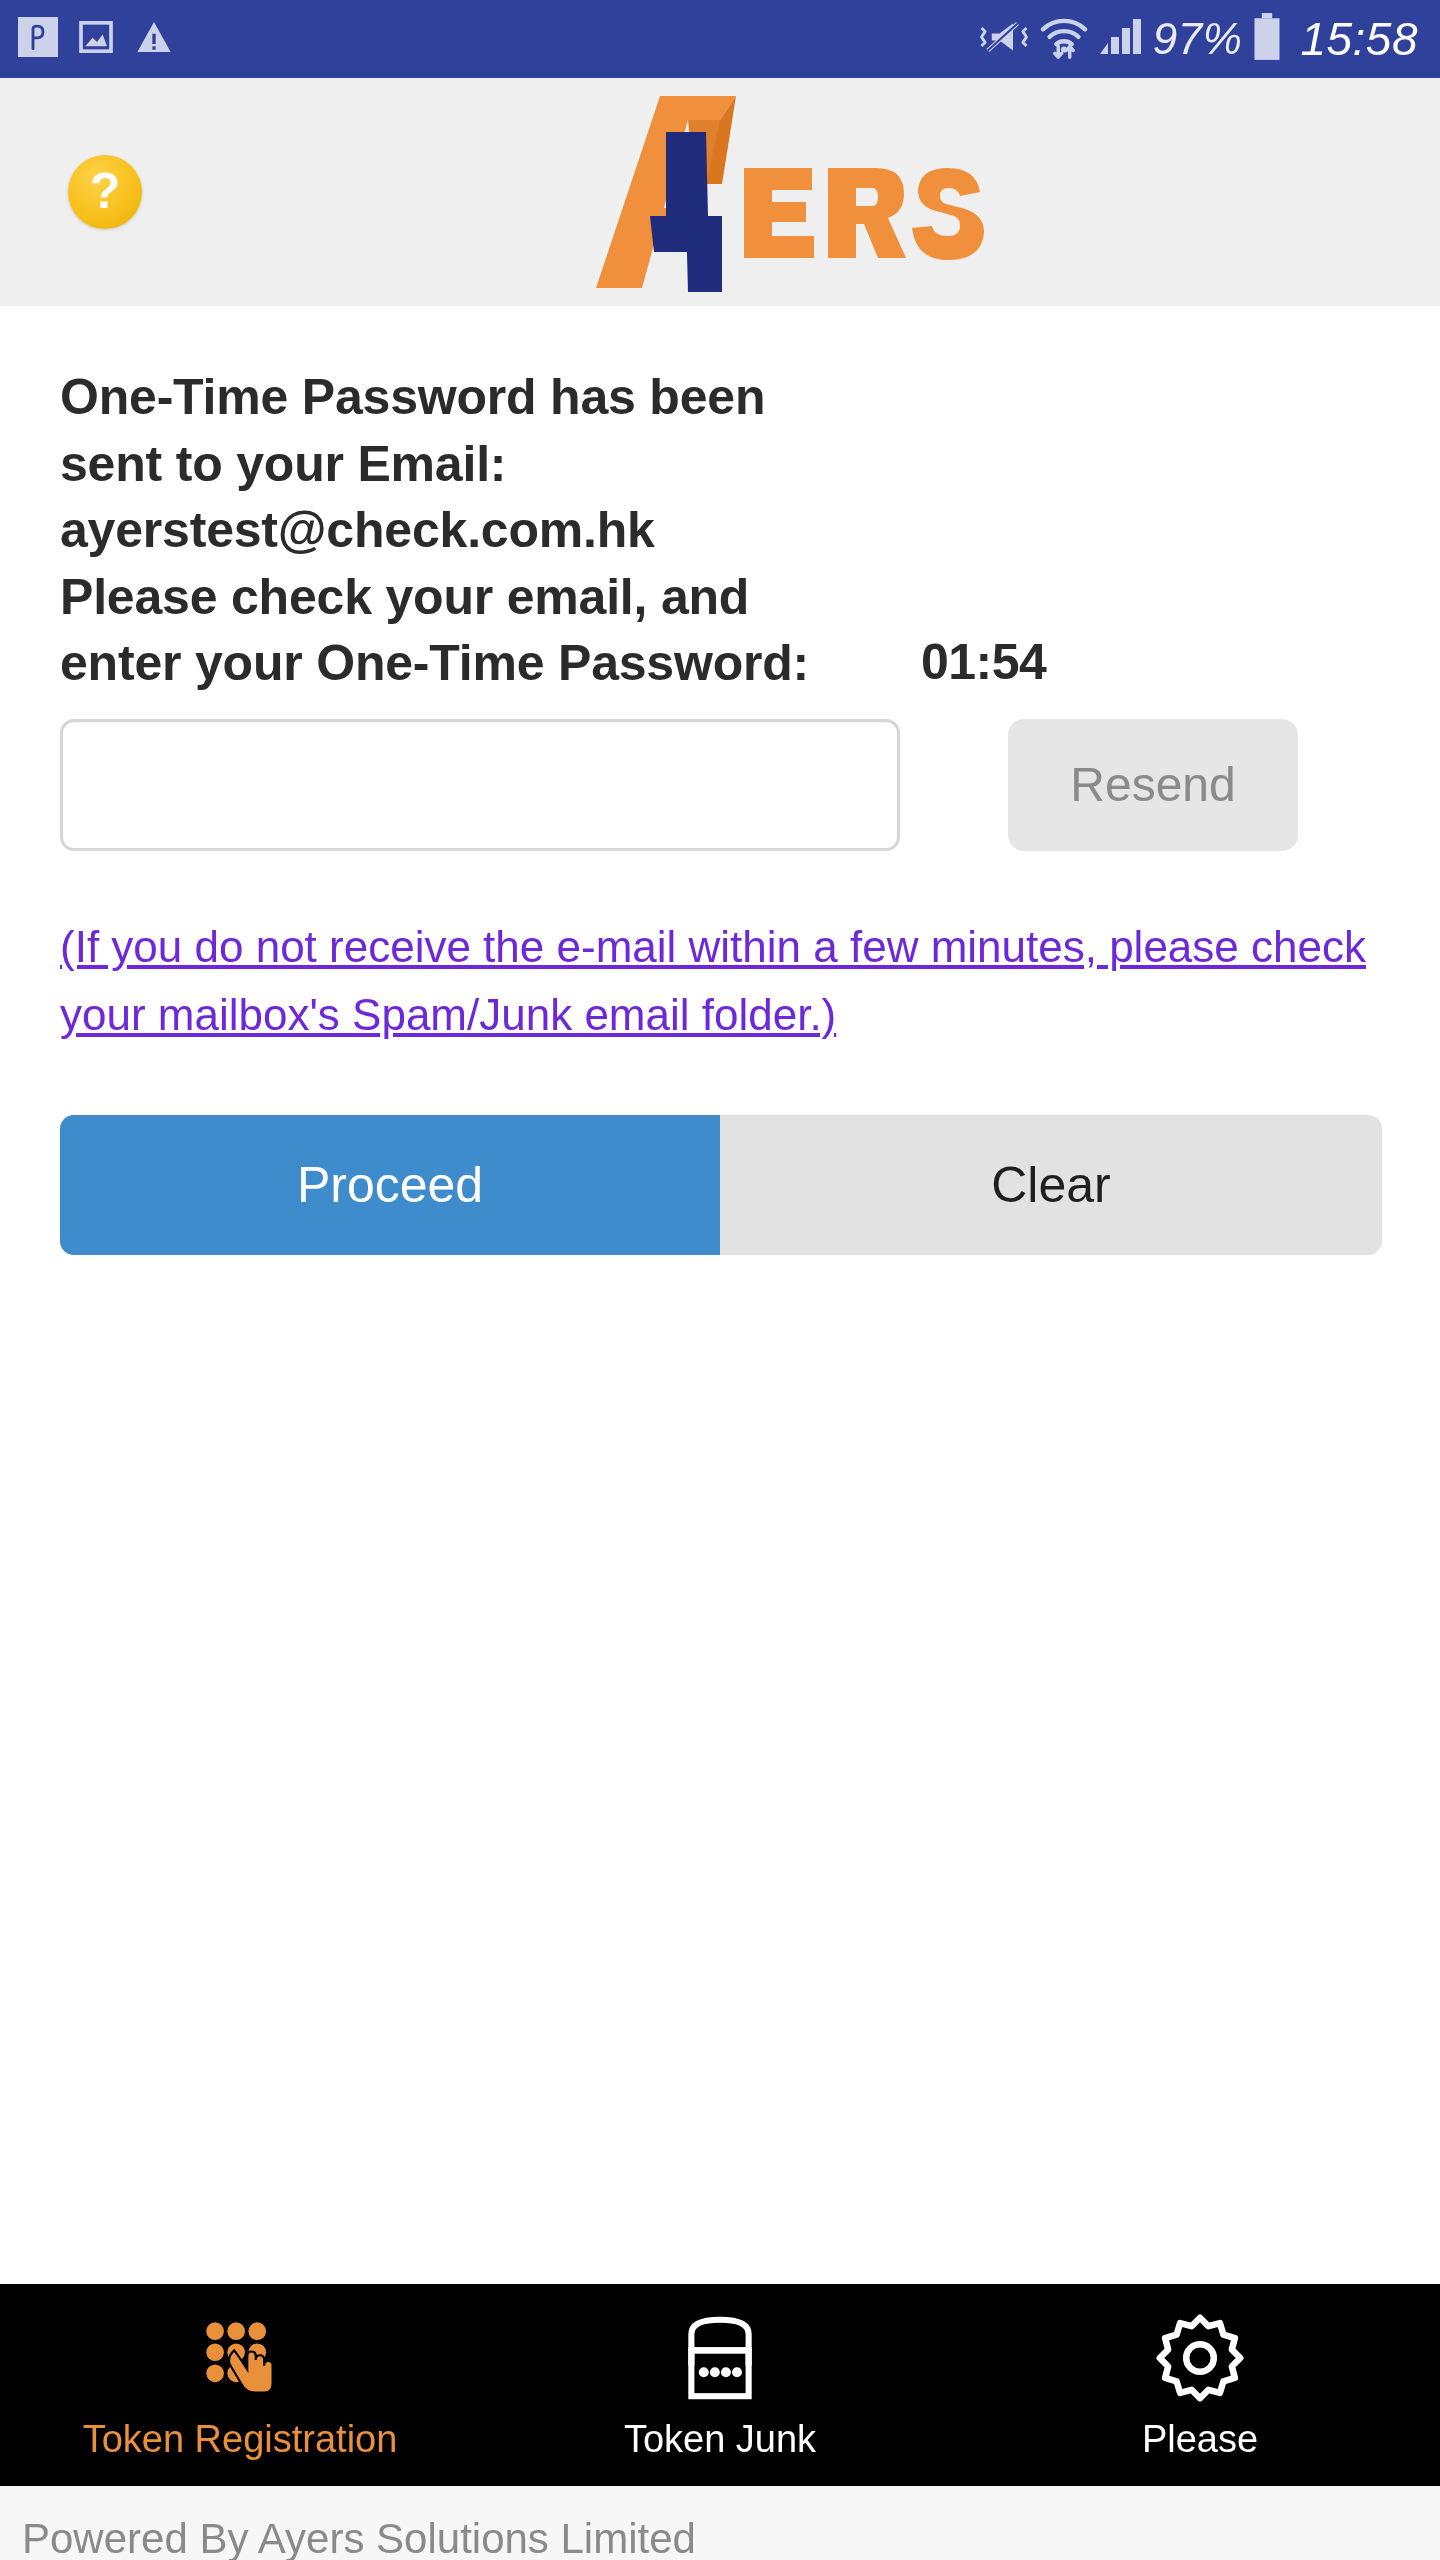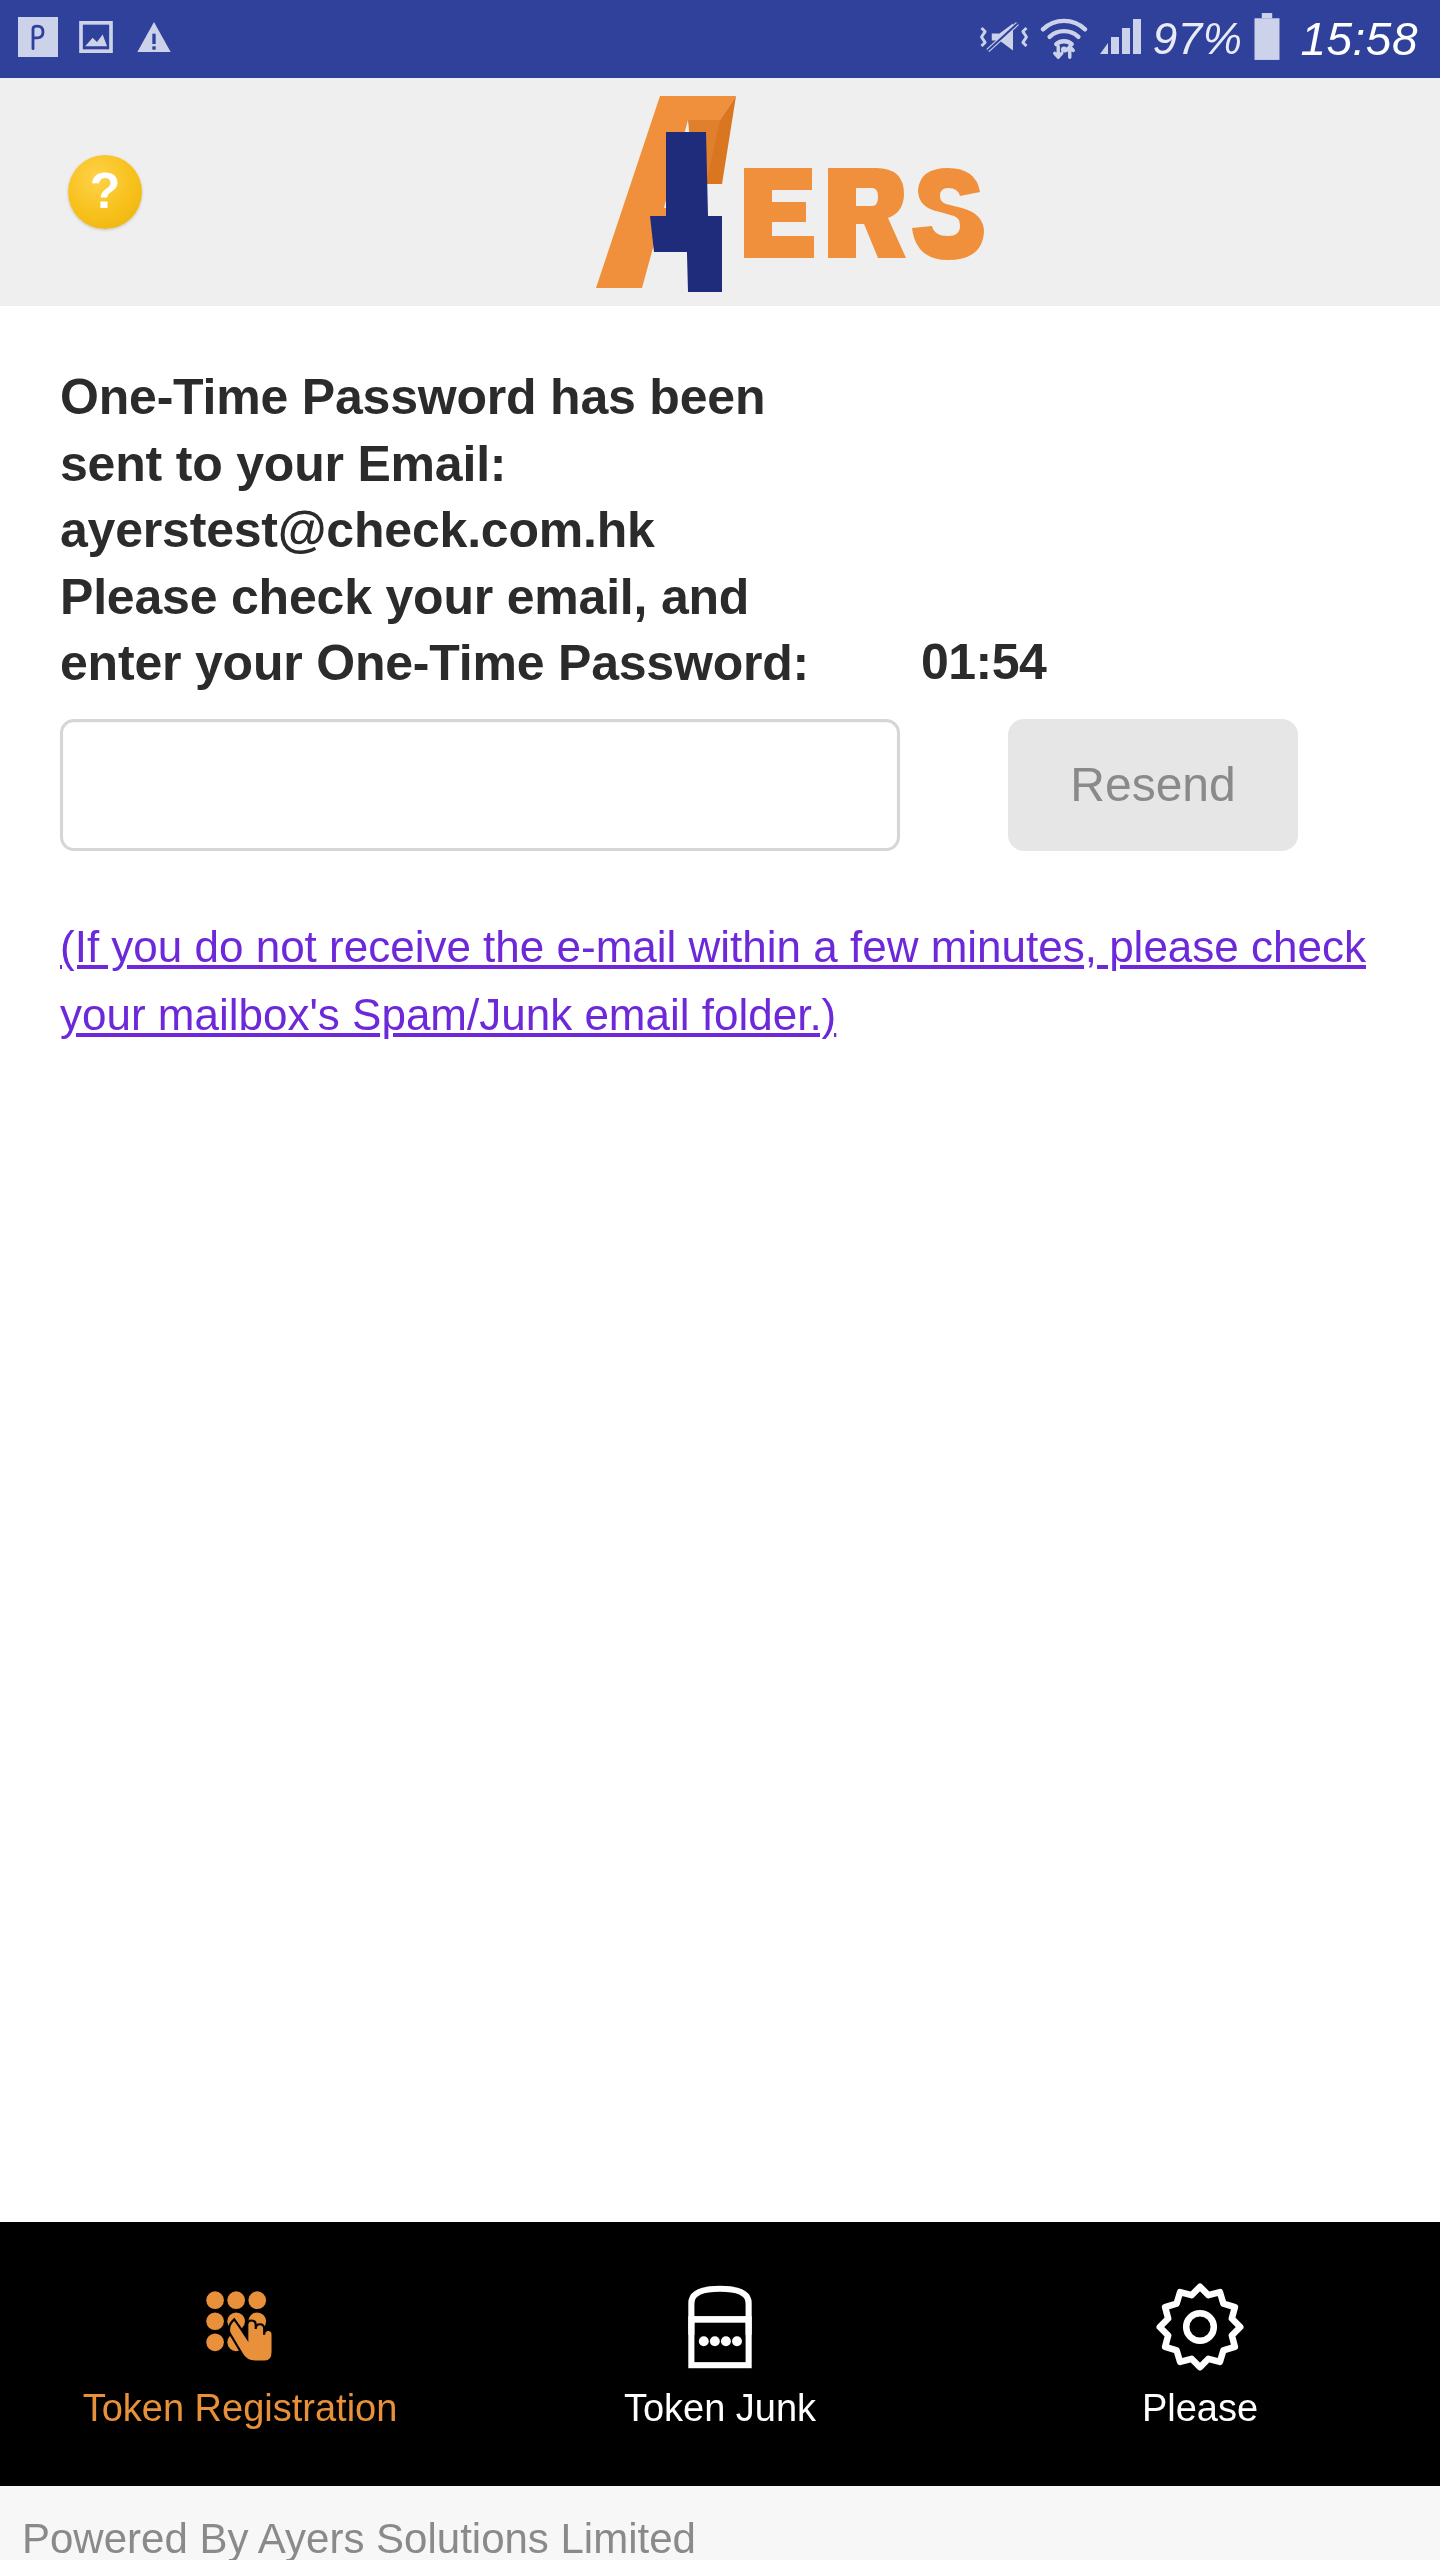--- a/index.html
+++ b/index.html
@@ -207,21 +207,21 @@
     border: none;
     cursor: pointer;
     display: flex;
     align-items: center;
     justify-content: center;
   }
 
   
   .bottom-nav {
     flex: 0 0 auto;
-    height: 264px;
+    height: 202px;
     background: #000000;
     display: flex;
     align-items: center;
   }
   .nav-item {
     flex: 1 1 33.333%;
     height: 100%;
     display: flex;
     flex-direction: column;
     align-items: center;
@@ -366,20 +366,24 @@
       <div class="timer">01:54</div>
     </div>
 
     <div class="input-row">
       <input class="otp-input" type="text" value="" style="">
       <button class="resend-btn">Resend</button>
     </div>
 
     <div class="note">(If you do not receive the e-mail within a few minutes, please check your mailbox's Spam/Junk email folder.)</div>
 
+    <div class="action-row">
+      <button class="btn-proceed">Proceed</button>
+      <button class="btn-clear">Clear</button>
+    </div>
 
   </div>
 
   <div class="bottom-nav">
 
     <div class="nav-item active">
       <div class="nav-icon">
         <svg width="92" height="92" viewBox="0 0 48 48">
           <g fill="#E8903A">
             <circle cx="11" cy="10" r="4.6"></circle>

